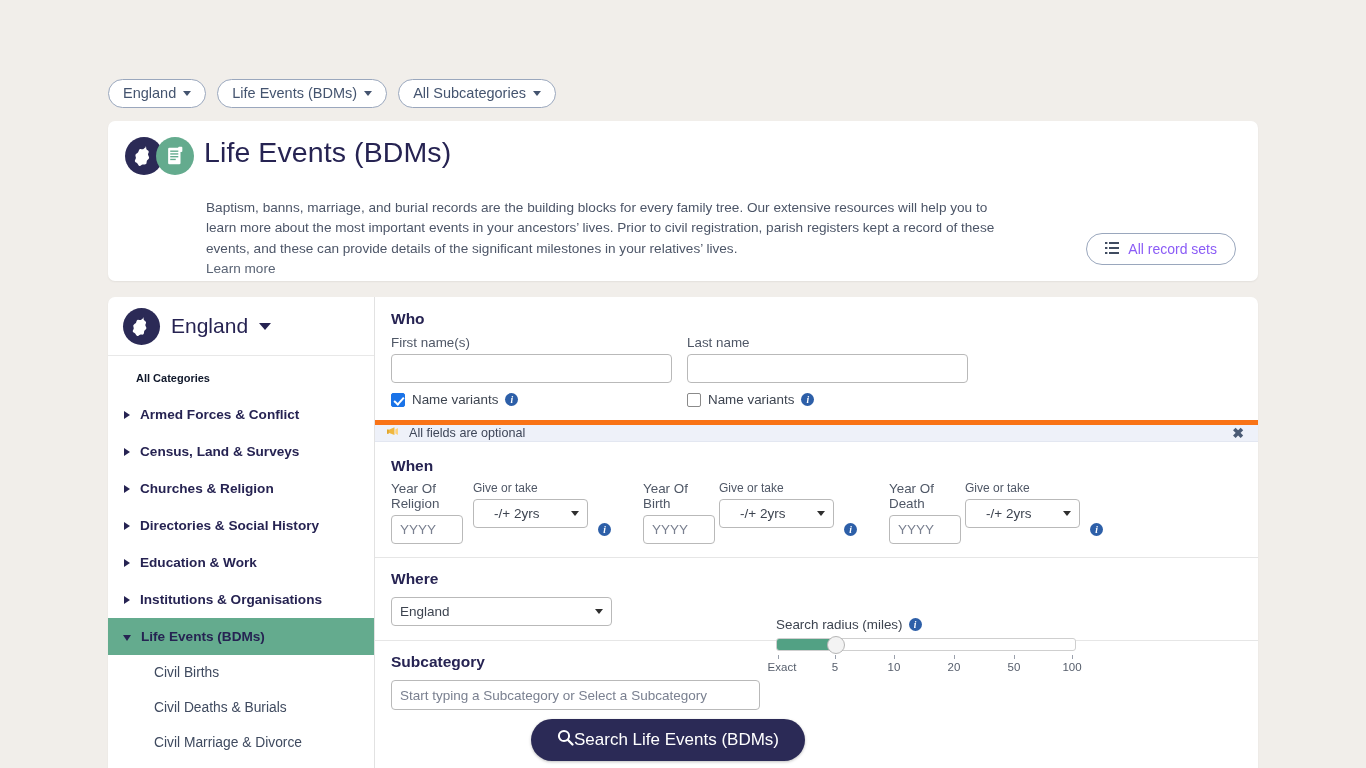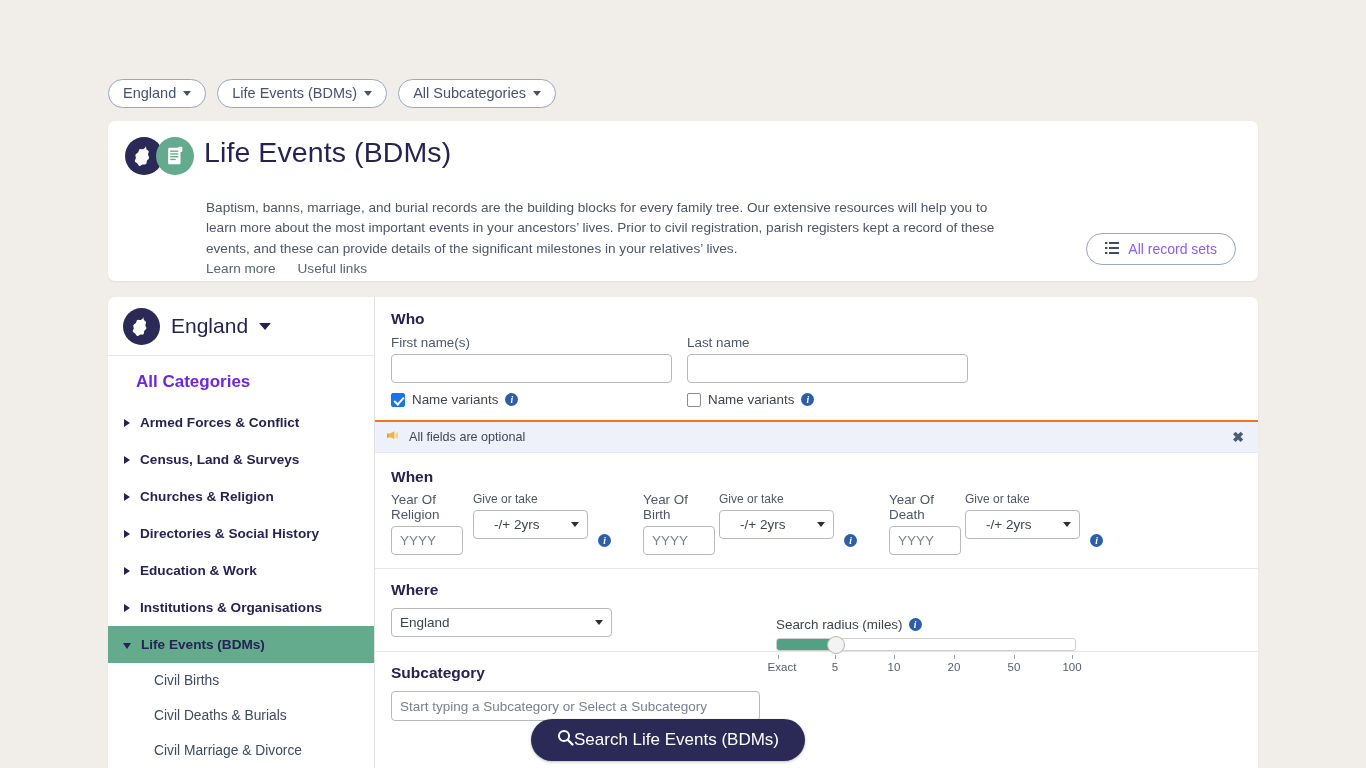--- a/index.html
+++ b/index.html
@@ -56,21 +56,21 @@
     position: absolute; left: 96px; top: 15px;
     font-size: 28.5px; color: #262352; letter-spacing: .1px;
   }
   .hero-desc {
     position: absolute; left: 98px; top: 77px;
     width: 800px;
     font-size: 13.6px; line-height: 20.4px; color: #4d5668;
   }
   .hero-links {
     position: absolute; left: 98px; top: 140px;
-    display: flex; gap: 22px;
+    display: flex; gap: 22px; flex-direction: column;
   }
   .hero-links a { color: #5a6475; font-size: 13.6px; text-decoration: none; cursor: pointer; }
   .all-records-btn {
     position: absolute; right: 22px; top: 112px;
     border: 1px solid #9aa7bd; background: #fff;
     border-radius: 999px; height: 32px;
     padding: 0 18px;
     display: flex; align-items: center; gap: 9px;
     font-size: 14px; color: #8b5cf6; cursor: pointer;
   }
@@ -85,21 +85,21 @@
     display: flex;
   }
   .sidebar { width: 267px; border-right: 1px solid #e2e2e2; flex: none; }
   .sb-head {
     height: 59px; display: flex; align-items: center; gap: 11px;
     padding-left: 15px; border-bottom: 1px solid #e8e8e8;
   }
   .sb-head .circ { width: 37px; height: 37px; }
   .sb-head-label { font-size: 21px; color: #262352; }
   .sb-all {
-    font-size: 17px; font-weight: bold; color: #6d28d9;
+    font-size: 11px; font-weight: bold; color: #0f172a;
     padding: 16px 0 12px 28px;
   }
   .sb-item {
     display: flex; align-items: center; gap: 9px;
     padding: 11px 0 11px 14px;
     font-size: 13.6px; font-weight: bold; color: #262352;
     cursor: pointer;
   }
   .sb-item.active { background: #64ab8e; }
   .chev-r {
@@ -147,22 +147,22 @@
     border-width: 0 2px 2px 0; transform: rotate(42deg);
   }
   .info {
     width: 13px; height: 13px; border-radius: 50%; background: #2d5fa8;
     color: #fff; font-size: 9.5px; font-weight: bold; font-style: italic;
     display: inline-flex; align-items: center; justify-content: center;
     flex: none; font-family: "Liberation Serif", serif; cursor: pointer;
   }
 
   .notice {
-    background: #eef1f9; border-top: 2px solid #f97316; border-bottom: 1px solid #e3e7f1;
-    height: 33px; display: flex; align-items: center;
+    background: #eef1f9; border-top: 5px solid #f97316; border-bottom: 1px solid #e3e7f1;
+    height: 22px; display: flex; align-items: center;
     padding: 0 14px 0 12px; margin-top: 13px;
   }
   .notice-txt { font-size: 12.6px; color: #3e4658; margin-left: 8px; }
   .notice-x { margin-left: auto; color: #4b5b75; font-size: 14px; font-weight: bold; cursor: pointer; }
 
   .sel {
     border: 1px solid #b9b9b9; border-radius: 4px; height: 29px;
     background: #fff; display: flex; align-items: center;
     padding: 0 8px; font-size: 13.5px; color: #3d4450;
     cursor: pointer; position: relative;

